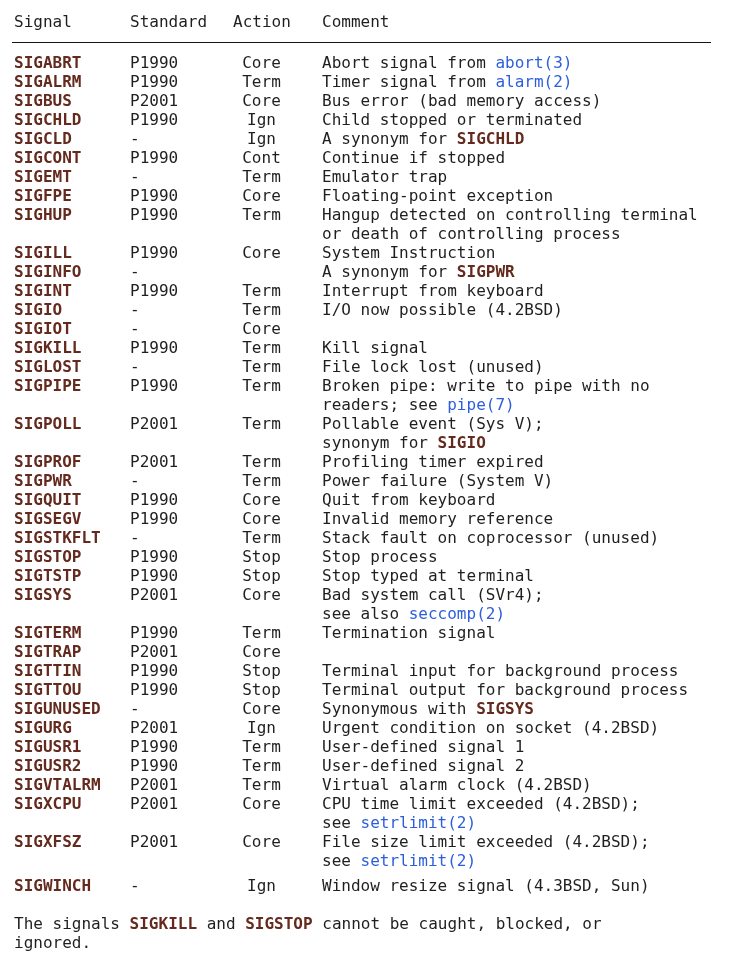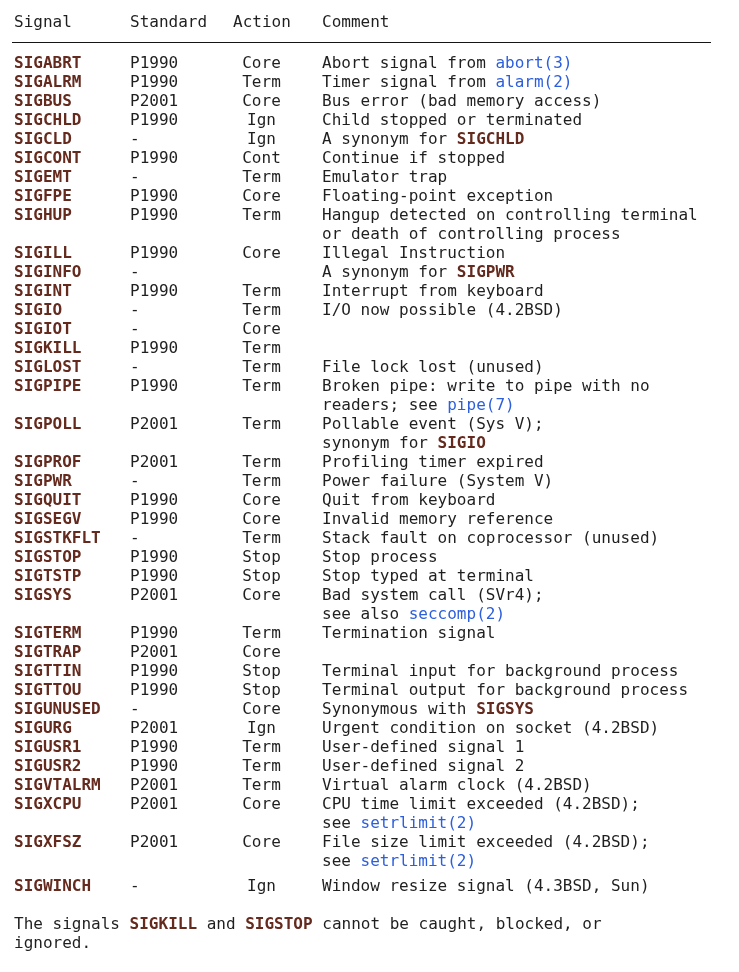--- a/index.html
+++ b/index.html
@@ -90,21 +90,21 @@
         <div class="grid-row">
           <div class="cell-sig">SIGHUP</div>
           <div class="cell-std">P1990</div>
           <div class="cell-act">Term</div>
           <div>Hangup detected on controlling terminal<br>or death of controlling process</div>
         </div>
         <div class="grid-row">
           <div class="cell-sig">SIGILL</div>
           <div class="cell-std">P1990</div>
           <div class="cell-act">Core</div>
-          <div>Illegal Instruction</div>
+          <div>System Instruction</div>
         </div>
         <div class="grid-row">
           <div class="cell-sig">SIGINFO</div>
           <div class="cell-std">-</div>
           <div class="cell-act"></div>
           <div>A synonym for <span class="b">SIGPWR</span></div>
         </div>
         <div class="grid-row">
           <div class="cell-sig">SIGINT</div>
           <div class="cell-std">P1990</div>
@@ -119,20 +119,21 @@
         </div>
         <div class="grid-row">
           <div class="cell-sig">SIGIOT</div>
           <div class="cell-std">-</div>
           <div class="cell-act">Core</div>
         </div>
         <div class="grid-row">
           <div class="cell-sig">SIGKILL</div>
           <div class="cell-std">P1990</div>
           <div class="cell-act">Term</div>
+          <div>Kill signal</div>
         </div>
         <div class="grid-row">
           <div class="cell-sig">SIGLOST</div>
           <div class="cell-std">-</div>
           <div class="cell-act">Term</div>
           <div>File lock lost (unused)</div>
         </div>
         <div class="grid-row">
           <div class="cell-sig">SIGPIPE</div>
           <div class="cell-std">P1990</div>

